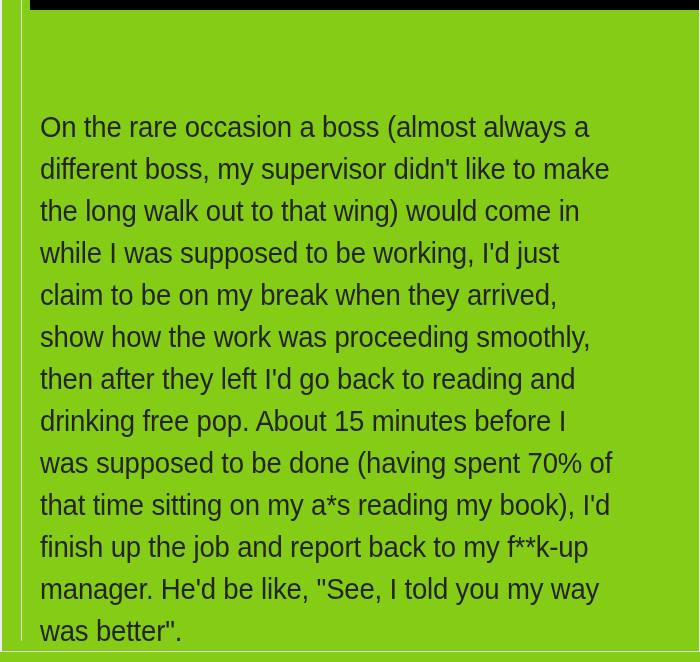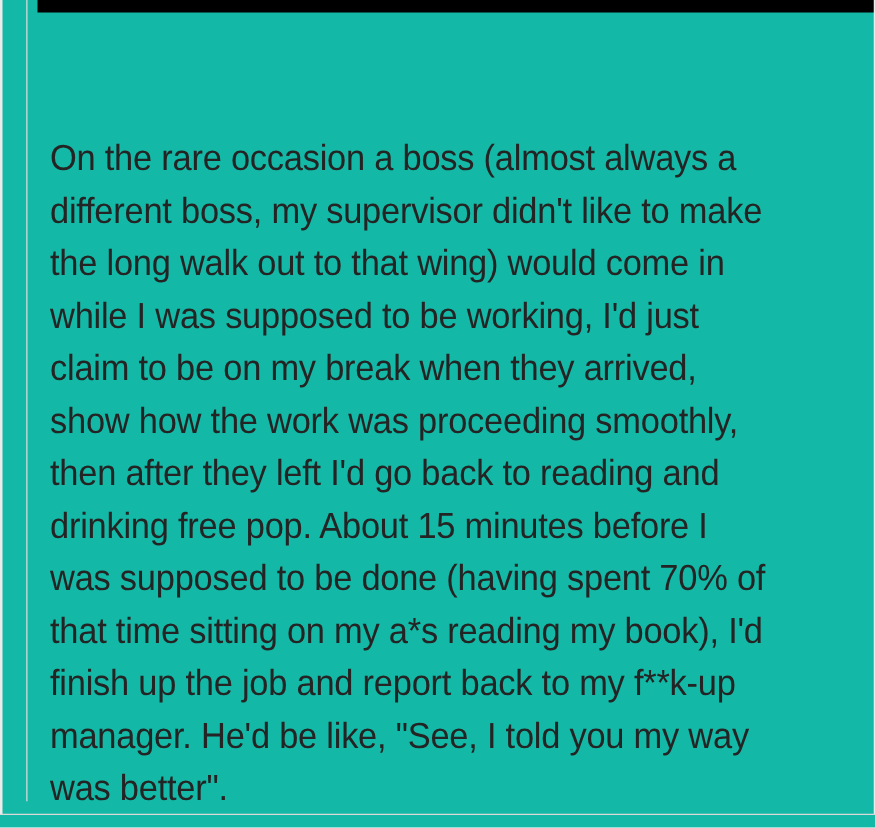--- a/index.html
+++ b/index.html
@@ -4,21 +4,21 @@
 <style>
   html, body {
     margin: 0;
     padding: 0;
     background: #ffffff;
   }
   .page {
     position: relative;
     width: 700px;
     height: 662px;
-    background: #14b8a6;
+    background: #84cc16;
     overflow: hidden;
     font-family: "Liberation Sans", sans-serif;
   }
   .top-bar {
     position: absolute;
     left: 30px;
     top: 0;
     right: 0;
     height: 10px;
   }

